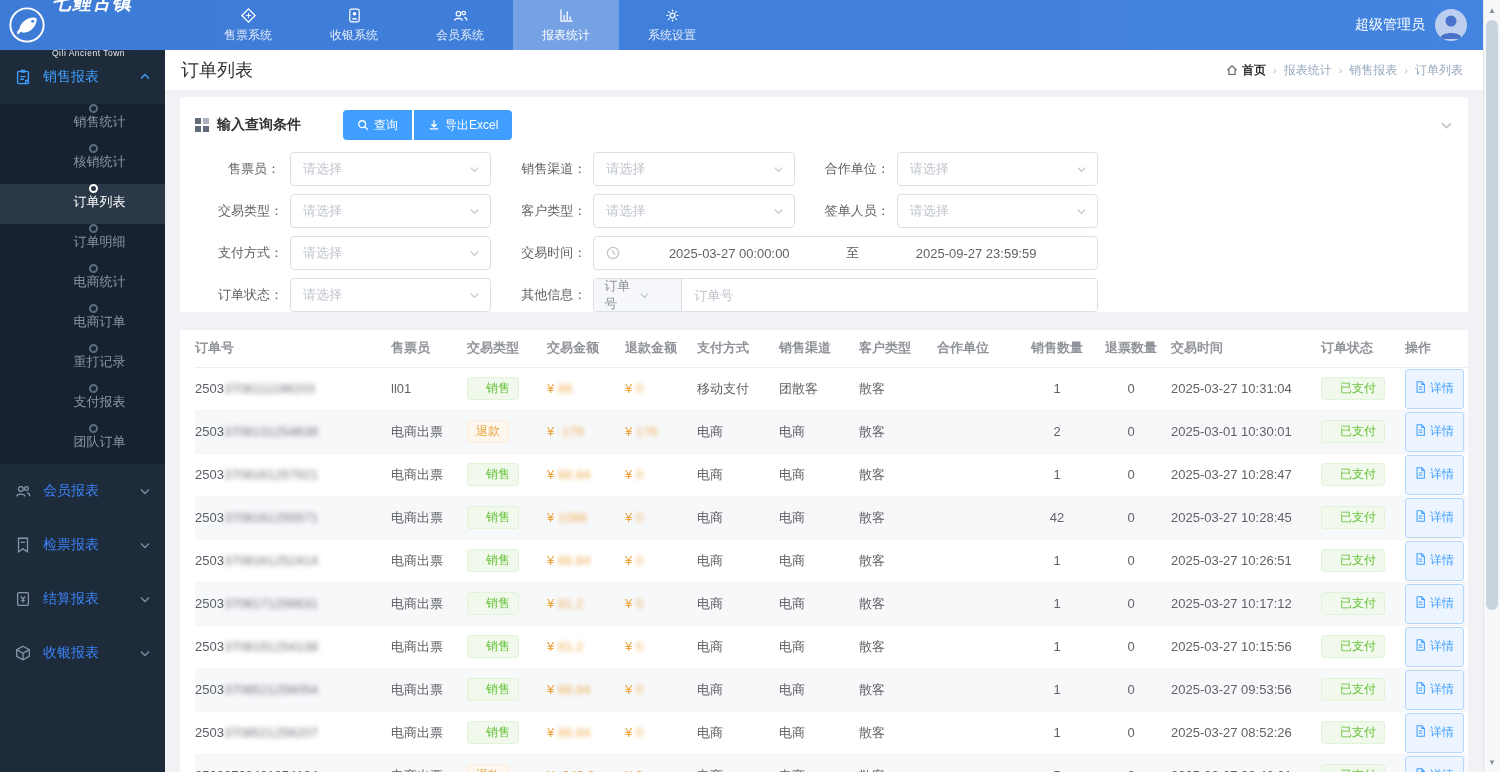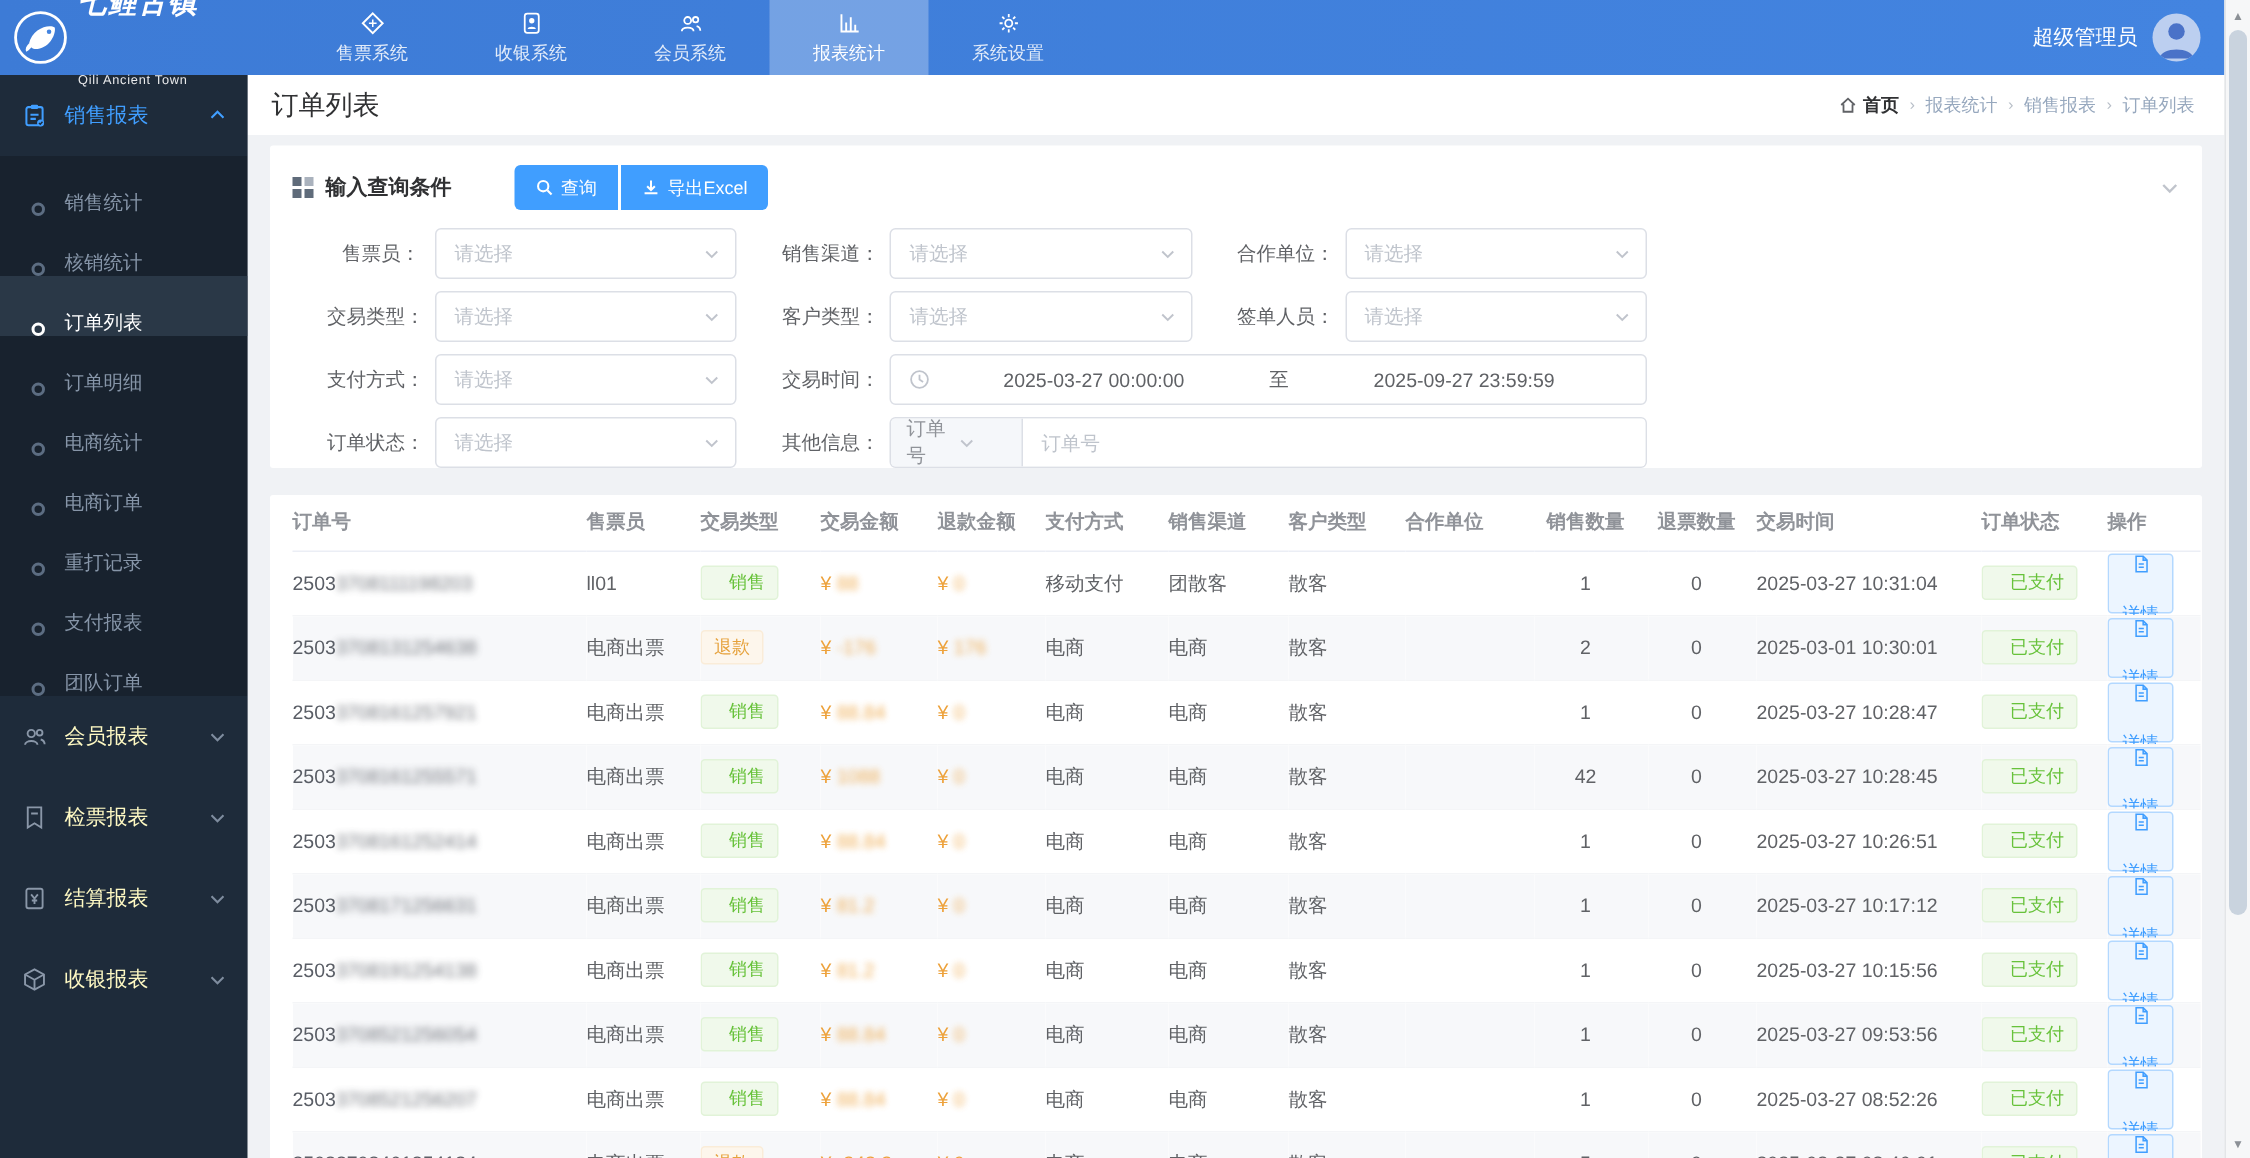--- a/index.html
+++ b/index.html
@@ -27,25 +27,25 @@
   .scrollbar { position:absolute; right:0; top:0; width:17px; height:772px; background:#f6f7f8; border-left:1px solid #e3e5e8; z-index:40; }
   .sb-arrow { position:absolute; left:0; width:16px; height:16px; display:flex; align-items:center; justify-content:center; font-size:8px; color:#8b9096; }
   .sb-arrow.up { top:2px; } .sb-arrow.down { bottom:2px; }
   .sb-thumb { position:absolute; left:2px; top:20px; width:12px; height:590px; background:#c9d3de; border-radius:6px; }
 
   
   .sidebar { position:absolute; left:0; top:50px; width:165px; height:722px; background:#1e2b3a; overflow:hidden; z-index:20; }
   .sb-head { height:54px; display:flex; align-items:center; padding:0 14px; cursor:pointer; background:#1e2b3a; }
   .sb-head .sb-ic { width:18px; height:18px; margin-right:11px; flex:none; }
   .sb-head .sb-ic svg { width:18px; height:18px; display:block; }
-  .sb-head-label { font-size:14px; color:#fef9c3; flex:1; }
+  .sb-head-label { font-size:14px; color:#3b82f6; flex:1; }
   .sb-head.expanded .sb-head-label { color:#409eff; }
   .sb-chev { width:12px; height:12px; } .sb-chev svg{ width:12px; height:12px; display:block; }
   .sb-sub { background:#18222e; }
-  .sb-item { height:40px; display:flex; align-items:flex-end; padding-left:21px; cursor:pointer; }
+  .sb-item { height:40px; display:flex; align-items:center; padding-left:21px; cursor:pointer;flex-direction:column; }
   .sb-item.active { background:#2a3847; }
   .sb-bullet { width:9px; height:9px; border:2px solid #5c6d82; border-radius:50%; flex:none; }
   .sb-item.active .sb-bullet { border-color:#ffffff; }
   .sb-item-label { margin-left:13px; font-size:13px; color:#8695a8; }
   .sb-item.active .sb-item-label { color:#ffffff; }
 
   
   .main { position:absolute; left:165px; top:50px; width:1318px; height:722px; background:#f0f2f5; overflow:hidden; }
   .page-header { height:40px; background:#fff; display:flex; align-items:center; padding:0 20px 0 16px; }
   .page-title { font-size:18px; color:#303133; }
@@ -95,21 +95,21 @@
   tbody tr:nth-child(even) { background:#f7f8fa; }
   tbody tr { border-bottom:1px solid #f4f5f7; }
   th.c-center, td.c-center { text-align:center; }
   .order-prefix { color:#5a5e66; }
   .masked { filter:blur(2.6px); opacity:.85; }
   .money { color:#eda23c; }
   .money .masked { filter:blur(2.3px); }
   .tag { display:inline-block; font-size:12px; padding:3px 8px; border-radius:3px; line-height:1.2; }
   .tag-green { background:#f0f9eb; border:1px solid #e1f3d8; color:#67c23a;padding-left:18px; }
   .tag-orange { background:#fdf6ec; border:1px solid #faecd8; color:#e6a23c; }
-  .btn-detail { height:40px; background:#ecf5ff; border:1px solid #b3d8ff; color:#409eff; font-size:12px; border-radius:3px; display:inline-flex; align-items:center; gap:16px; padding:0 9px; cursor:pointer;flex-direction:column; }
+  .btn-detail { height:40px; background:#ecf5ff; border:1px solid #b3d8ff; color:#409eff; font-size:12px; border-radius:3px; display:inline-flex; align-items:center; gap:4px; padding:0 9px; cursor:pointer; }
   .btn-detail svg { width:11px; height:12px; }
 </style>
 </head>
 <body>
 
 <div class="app">
 
   <header class="topbar">
     <div class="logo">
       <span class="logo-emblem">

